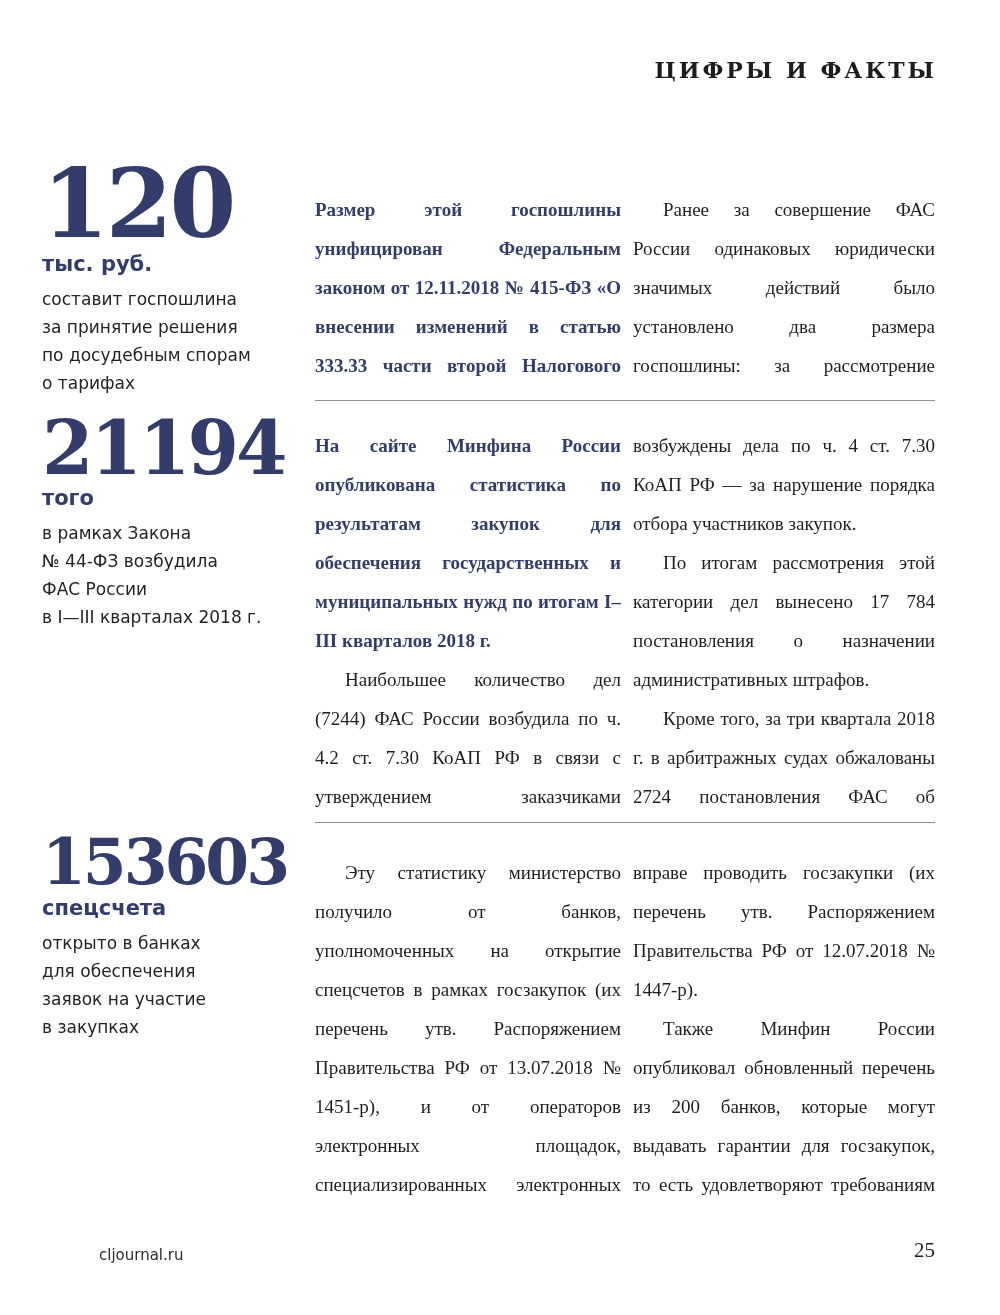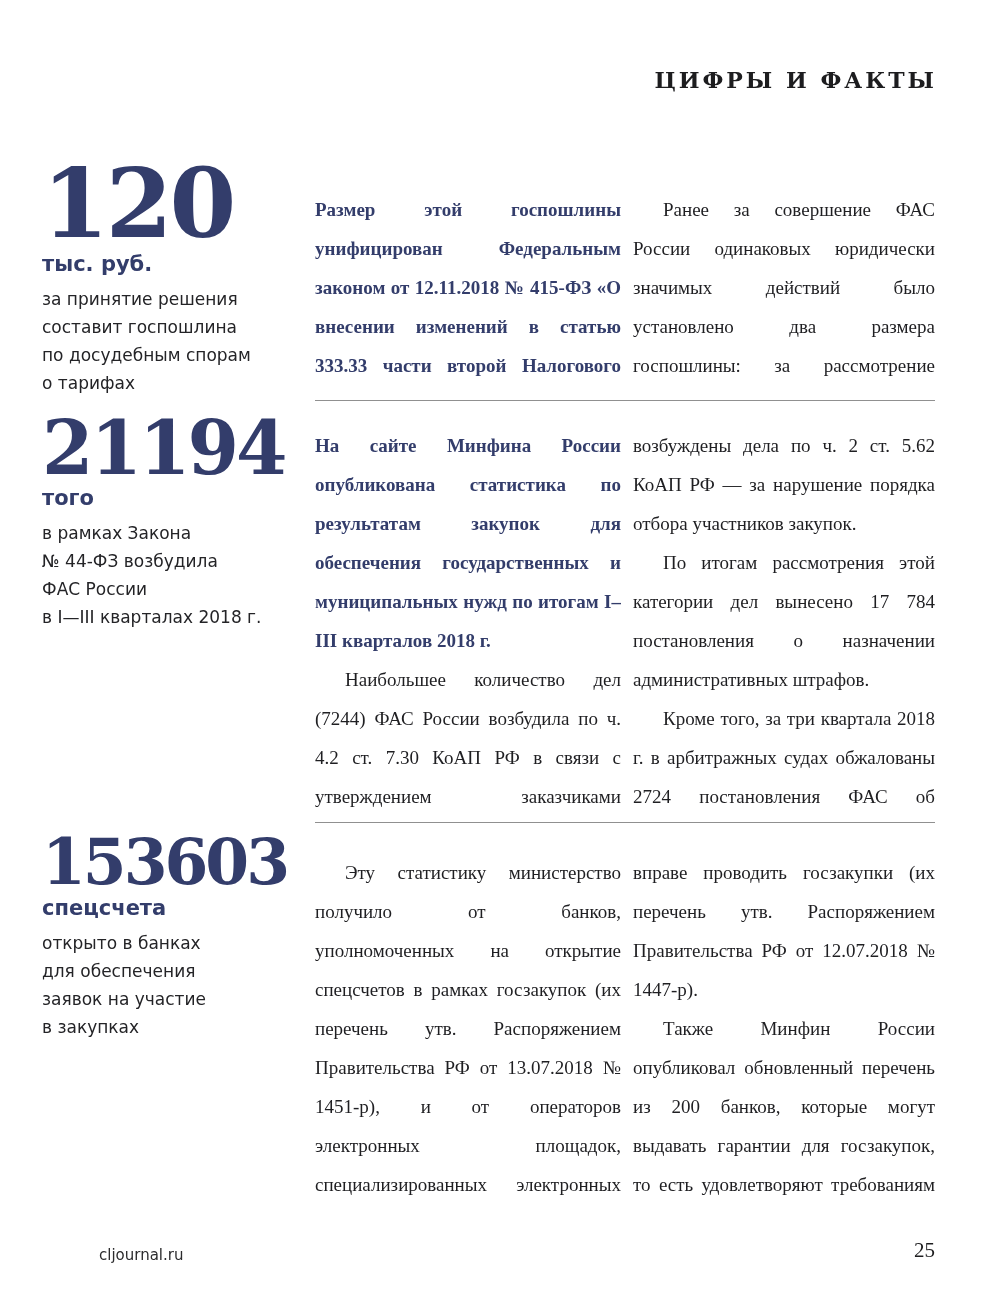--- a/index.html
+++ b/index.html
@@ -5,21 +5,21 @@
   * { margin:0; padding:0; box-sizing:border-box; }
   html,body { background:#ffffff; }
   .page {
     position:relative; width:1000px; height:1315px; background:#fff;
     font-family:"Liberation Serif", serif; overflow:hidden;
     -webkit-hyphens:auto; hyphens:auto;
   }
   .header-title {
     position:absolute; top:57px; right:63px;
     font-family:"DejaVu Serif", serif; font-weight:bold;
-    font-size:22px; letter-spacing:3px; color:#1d1d1f;margin-top:10px;
+    font-size:22px; letter-spacing:3px; color:#1d1d1f;
   }
   .section { position:absolute; left:0; width:1000px; }
   .s1 { top:160px; height:240px; }
   .s2 { top:400px; height:422px; }
   .s3 { top:822px; height:383px; }
   .rule {
     position:absolute; top:0; left:315px; width:620px; height:0;
     border-top:1px solid #909090;
   }
   .stat-col {
@@ -66,22 +66,22 @@
 
 <div class="page">
 
   <div class="header-title">ЦИФРЫ И ФАКТЫ</div>
 
   <section class="section s1">
     <div class="stat-col">
       <div class="stat-number n1">120</div>
       <div class="stat-label">тыс. руб.</div>
       <div class="stat-desc">
+        <div>составит госпошлина</div>
         <div>за принятие решения</div>
-        <div>составит госпошлина</div>
         <div>по досудебным спорам</div>
         <div>о тарифах</div>
       </div>
     </div>
     <div class="col col-mid">
       <p class="lead">Размер этой госпошлины унифицирован Федеральным законом от 12.11.2018 № 415-ФЗ «О внесении изменений в статью 333.33 части второй Налогового кодекса Российской Федерации».</p>
     </div>
     <div class="col col-right">
       <p class="indent">Ранее за совершение ФАС России одинаковых юридически значимых действий было установлено два размера госпошлины: за рассмотрение разногласий — 80 тыс., за досудебное рассмотрение споров — 160 тыс. руб.</p>
     </div>
@@ -97,21 +97,21 @@
         <div>№ 44-ФЗ возбудила</div>
         <div>ФАС России</div>
         <div>в I—III кварталах 2018 г.</div>
       </div>
     </div>
     <div class="col col-mid">
       <p class="lead">На сайте Минфина России опубликована статистика по результатам закупок для обеспечения государственных и муниципальных нужд по итогам I–III кварталов 2018 г.</p>
       <p class="indent">Наибольшее количество дел (7244) ФАС России возбудила по ч. 4.2 ст. 7.30 КоАП РФ в связи с утверждением заказчиками документации о закупке, не соответствующей требованиям законодательства о контрактной системе. В 4625 случаях</p>
     </div>
     <div class="col col-right">
-      <p>возбуждены дела по ч. 2 ст. 5.62 КоАП РФ — за нарушение порядка отбора участников закупок.</p>
+      <p>возбуждены дела по ч. 4 ст. 7.30 КоАП РФ — за нарушение порядка отбора участников закупок.</p>
       <p class="indent">По итогам рассмотрения этой категории дел вынесено 17 784 постановления о назначении административных штрафов.</p>
       <p class="indent">Кроме того, за три квартала 2018 г. в арбитражных судах обжалованы 2724 постановления ФАС об административном наказании за нарушения в сфере госзакупок. Требования истцов удовлетворены в 664 случаях.</p>
     </div>
   </section>
 
   <section class="section s3">
     <div class="rule"></div>
     <div class="stat-col" style="top:12px;">
       <div class="stat-number n3">153603</div>
       <div class="stat-label">спецсчета</div>

